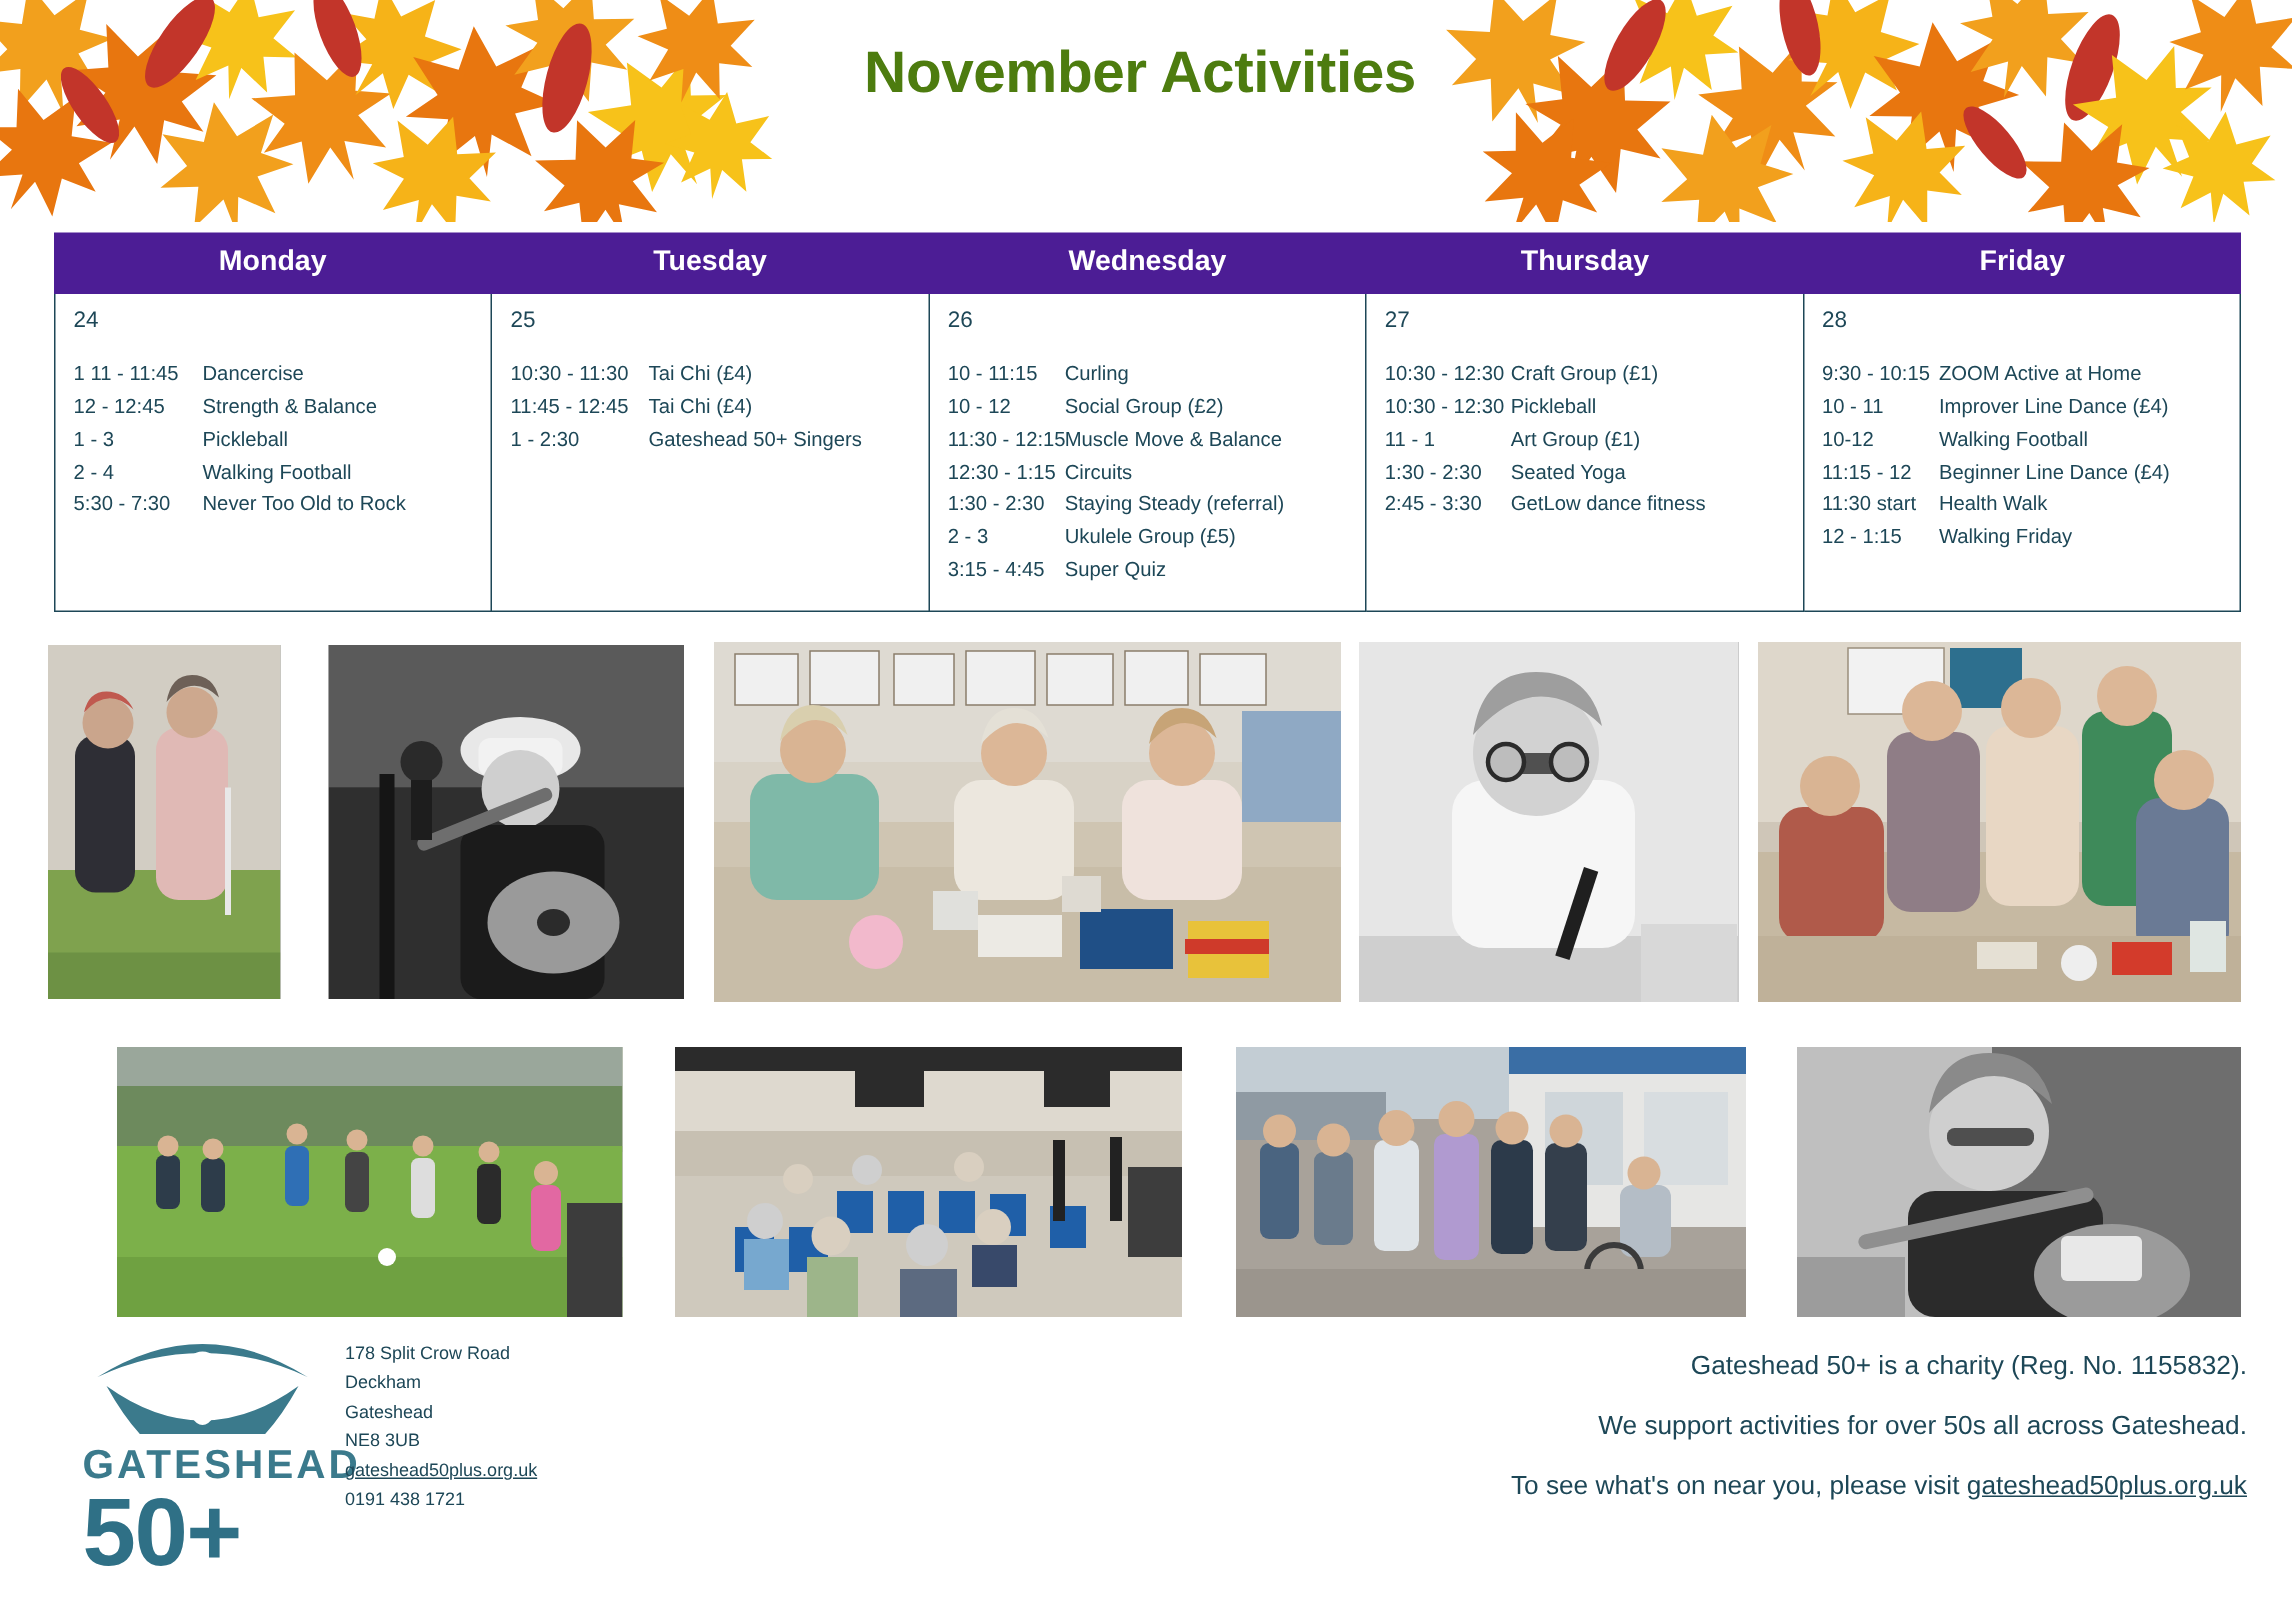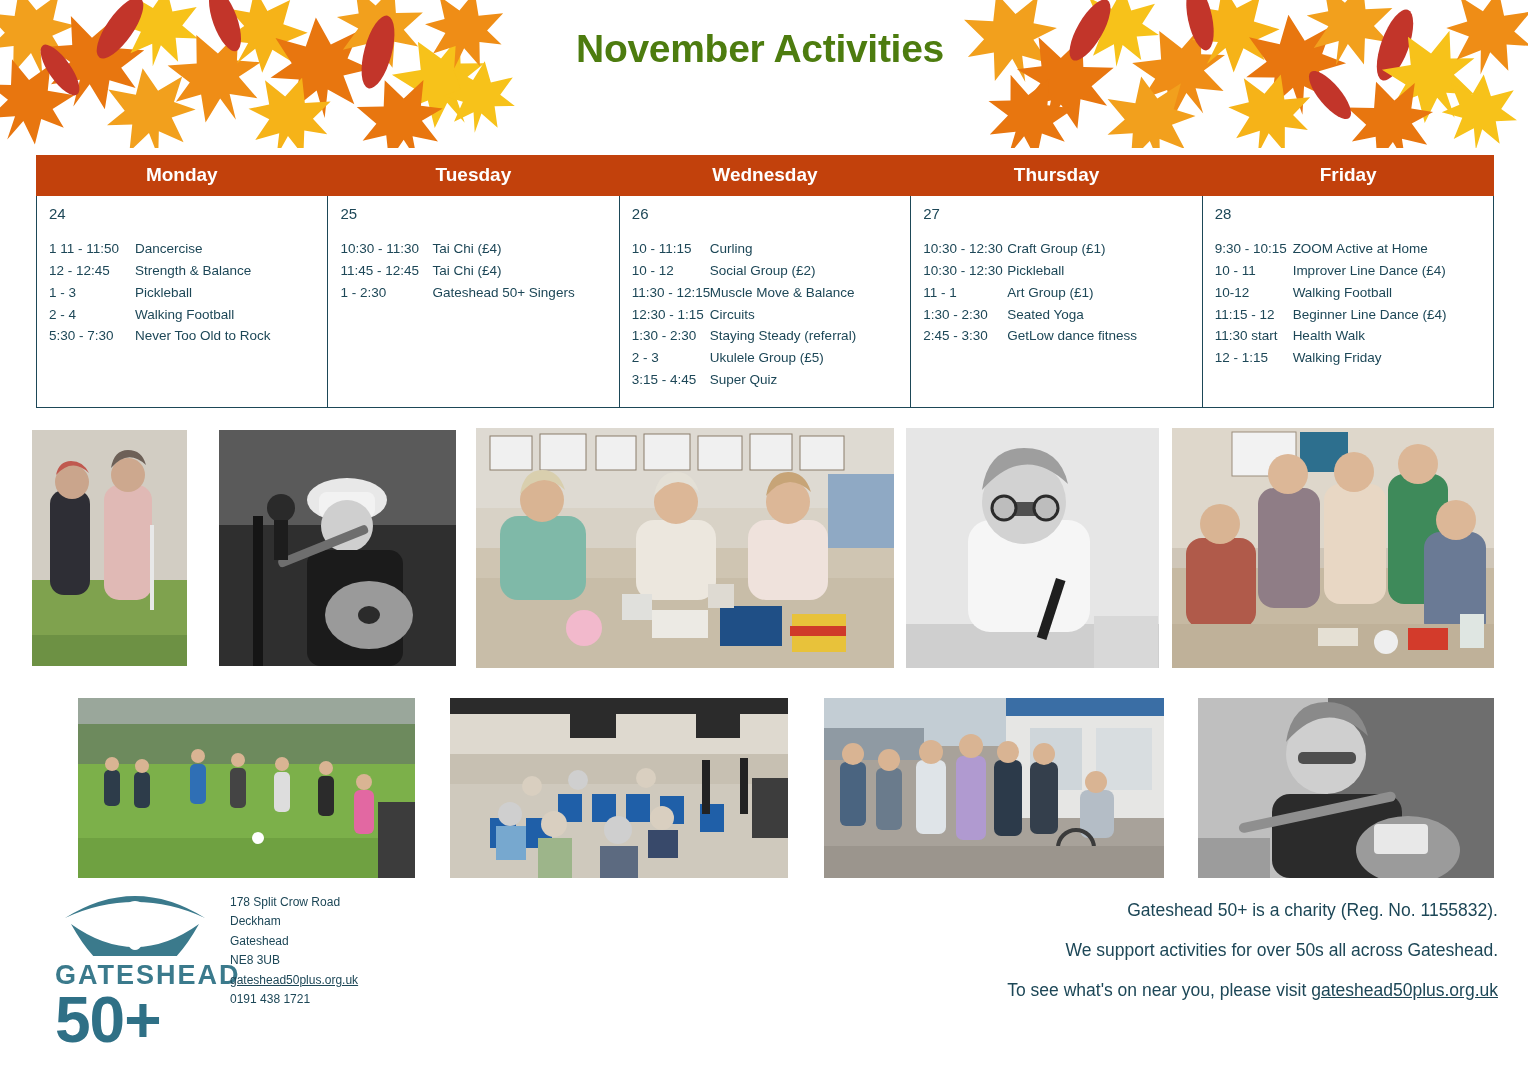--- a/index.html
+++ b/index.html
@@ -27,21 +27,21 @@
   .title-wrap .l1, .title-wrap .l2 {
     font-size:39px; font-weight:bold; color:#4d7c0f; line-height:1.18;
     letter-spacing:-0.3px;
   }
 
   
   .cal {
     position:absolute; top:155px; left:36px; width:1458px;
   }
   .cal-head {
-    display:flex; background:#c2410c; color:#fff;
+    display:flex; background:#4c1d95; color:#fff;
   }
   .cal-head div {
     flex:1 1 0; text-align:center; font-size:19px; font-weight:bold;
     padding:9px 0 10px 0;
   }
   .cal-body { display:flex; }
   .cal-col {
     flex:1 1 0;
     border:1px solid #1d4757; border-top:none;
     min-height:197px;
@@ -146,21 +146,21 @@
     <div>Tuesday</div>
     <div>Wednesday</div>
     <div>Thursday</div>
     <div>Friday</div>
   </div>
   <div class="cal-body">
 
     <div class="cal-col col-mon">
       <div class="daynum">24</div>
       <div class="row">
-          <span class="t">1 11 - 11:50</span>
+          <span class="t">1 11 - 11:45</span>
           <span class="n">Dancercise</span>
         </div>
       <div class="row">
           <span class="t">12 - 12:45</span>
           <span class="n">Strength &amp; Balance</span>
         </div>
       <div class="row">
           <span class="t">1 - 3</span>
           <span class="n">Pickleball</span>
         </div>

